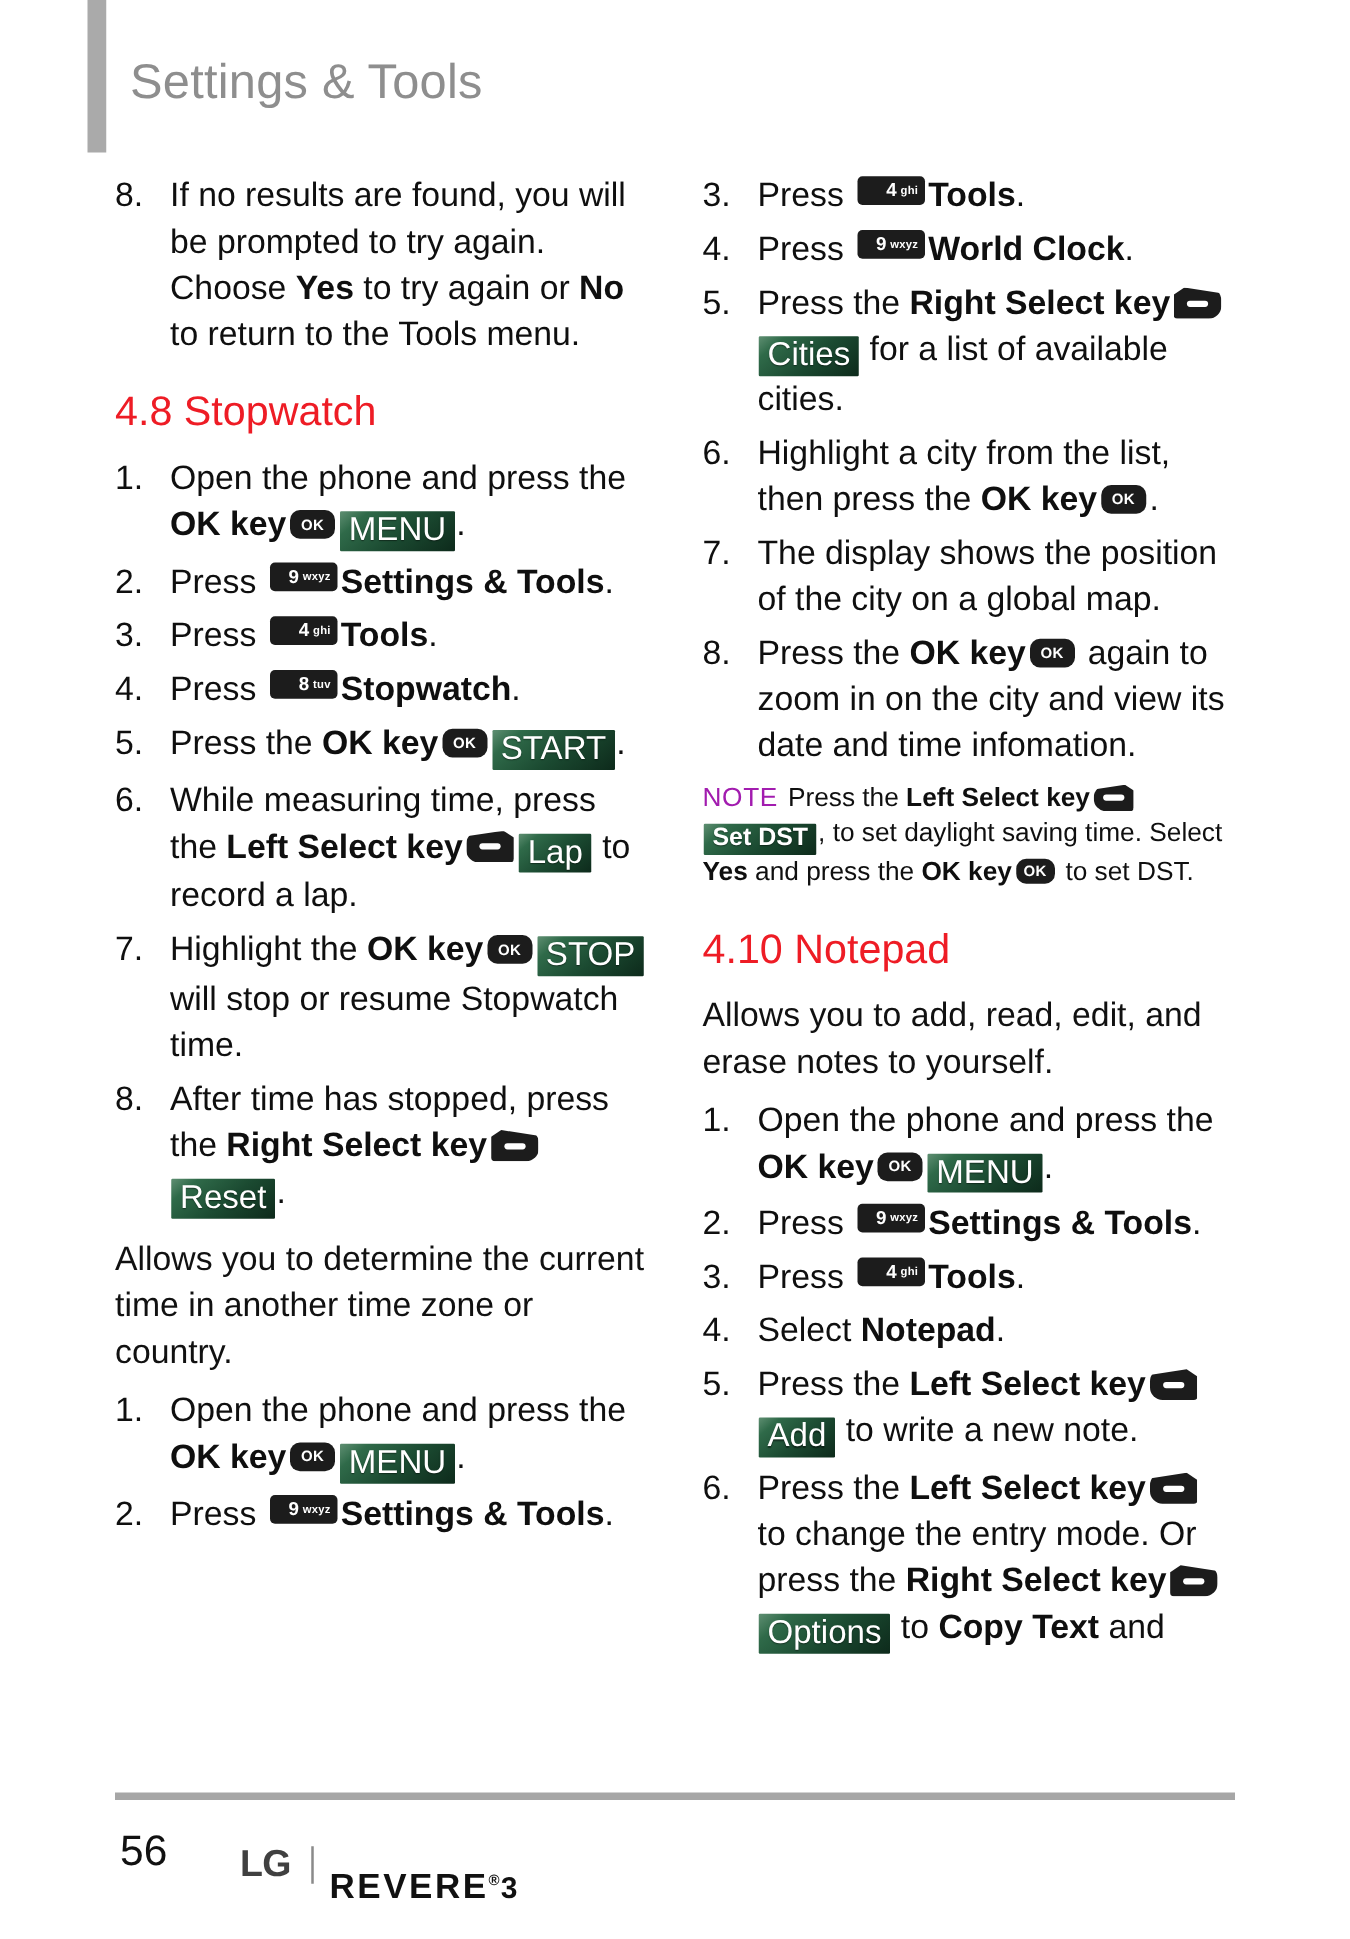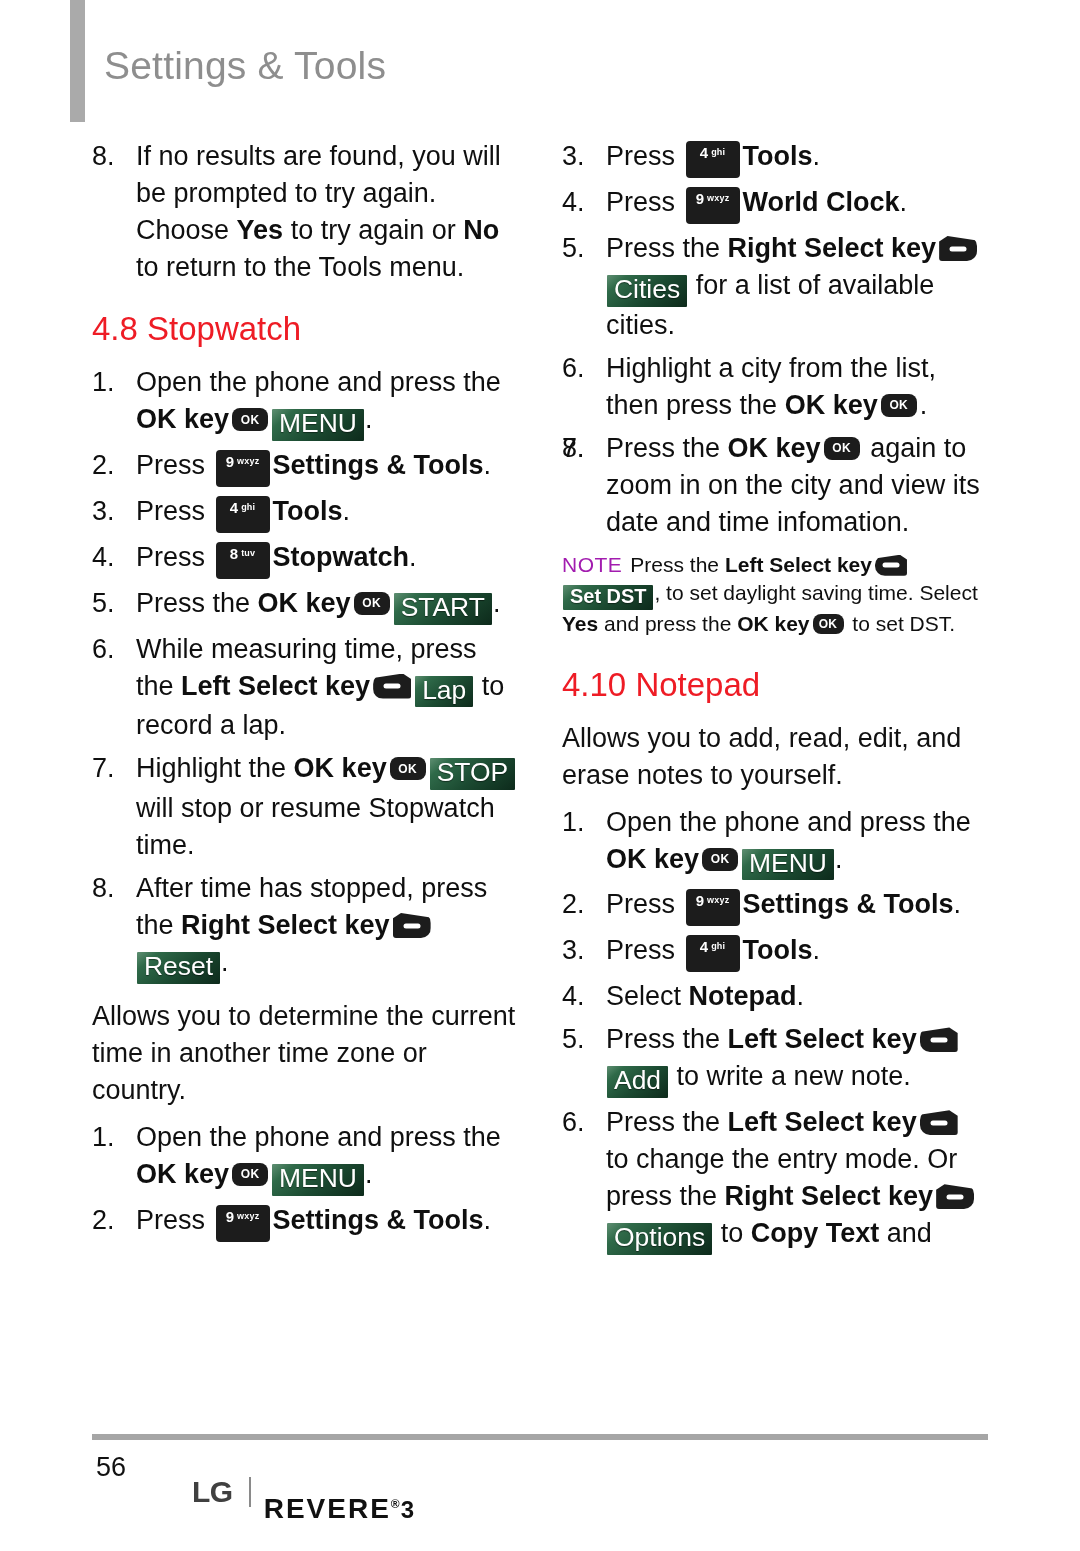--- a/index.html
+++ b/index.html
@@ -137,29 +137,29 @@
     font-size: 12px;
     font-weight: bold;
     letter-spacing: 0.3px;
     line-height: 1;
   }
 
   
   .numkey {
     display: inline-block;
     position: relative;
-    height: 37px;
+    height: 23px;
     min-width: 44px;
     background: #1c1c1c;
     border-radius: 4px;
     vertical-align: -3px;
     margin: 0 3px;
     padding: 0 5px;
     white-space: nowrap;
-    text-align: center;
+    text-align: right;
   }
   .numkey .d {
     color: #ffffff;
     font-size: 15px;
     font-weight: bold;
     line-height: 23px;
     vertical-align: top;
   }
   .numkey .l {
     color: #ffffff;
@@ -206,22 +206,22 @@
     width: 1080px;
   }
   .footer-rule {
     position: absolute;
     left: 92px; top: 0;
     width: 896px; height: 6px;
     background: #a6a6a6;
   }
   .page-no {
     position: absolute;
-    left: 96px; top: 18px;
-    font-size: 27px;
+    left: 96px; top: 28px;
+    font-size: 34px;
     color: #111;
   }
   .brand {
     position: absolute;
     left: 148px; top: 26px;
     display: flex;
     align-items: center;
     gap: 0;
   }
   .lg-mark {
@@ -367,21 +367,21 @@
 
     <div class="li">
       <span class="num">5.</span><span>Press the </span><span class="b">Right Select key</span><span class="selkey right"></span><span class="badge">Cities</span><span> for a list of available cities.</span>
     </div>
 
     <div class="li">
       <span class="num">6.</span><span>Highlight a city from the list, then press the </span><span class="b">OK key</span><span class="okkey"></span><span>.</span>
     </div>
 
     <div class="li">
-      <span class="num">7.</span>
+      <span class="num">7.</span><span>The display shows the position of the city on a global map.</span>
     </div>
 
     <div class="li">
       <span class="num">8.</span><span>Press the </span><span class="b">OK key</span><span class="okkey"></span><span> again to zoom in on the city and view its date and time infomation.</span>
     </div>
 
     <div class="note">
       <span class="note-label">NOTE</span><span>Press the </span><span class="b">Left Select key</span><span class="selkey left" style="width:32px;height:21px;vertical-align:-4px;"></span><span class="badge sm">Set DST</span><span>, to set daylight saving time. Select </span><span class="b">Yes</span><span> and press the </span><span class="b">OK key</span><span class="okkey" style="width:31px;height:20px;vertical-align:-3px;"></span><span> to set DST.</span>
     </div>
 

